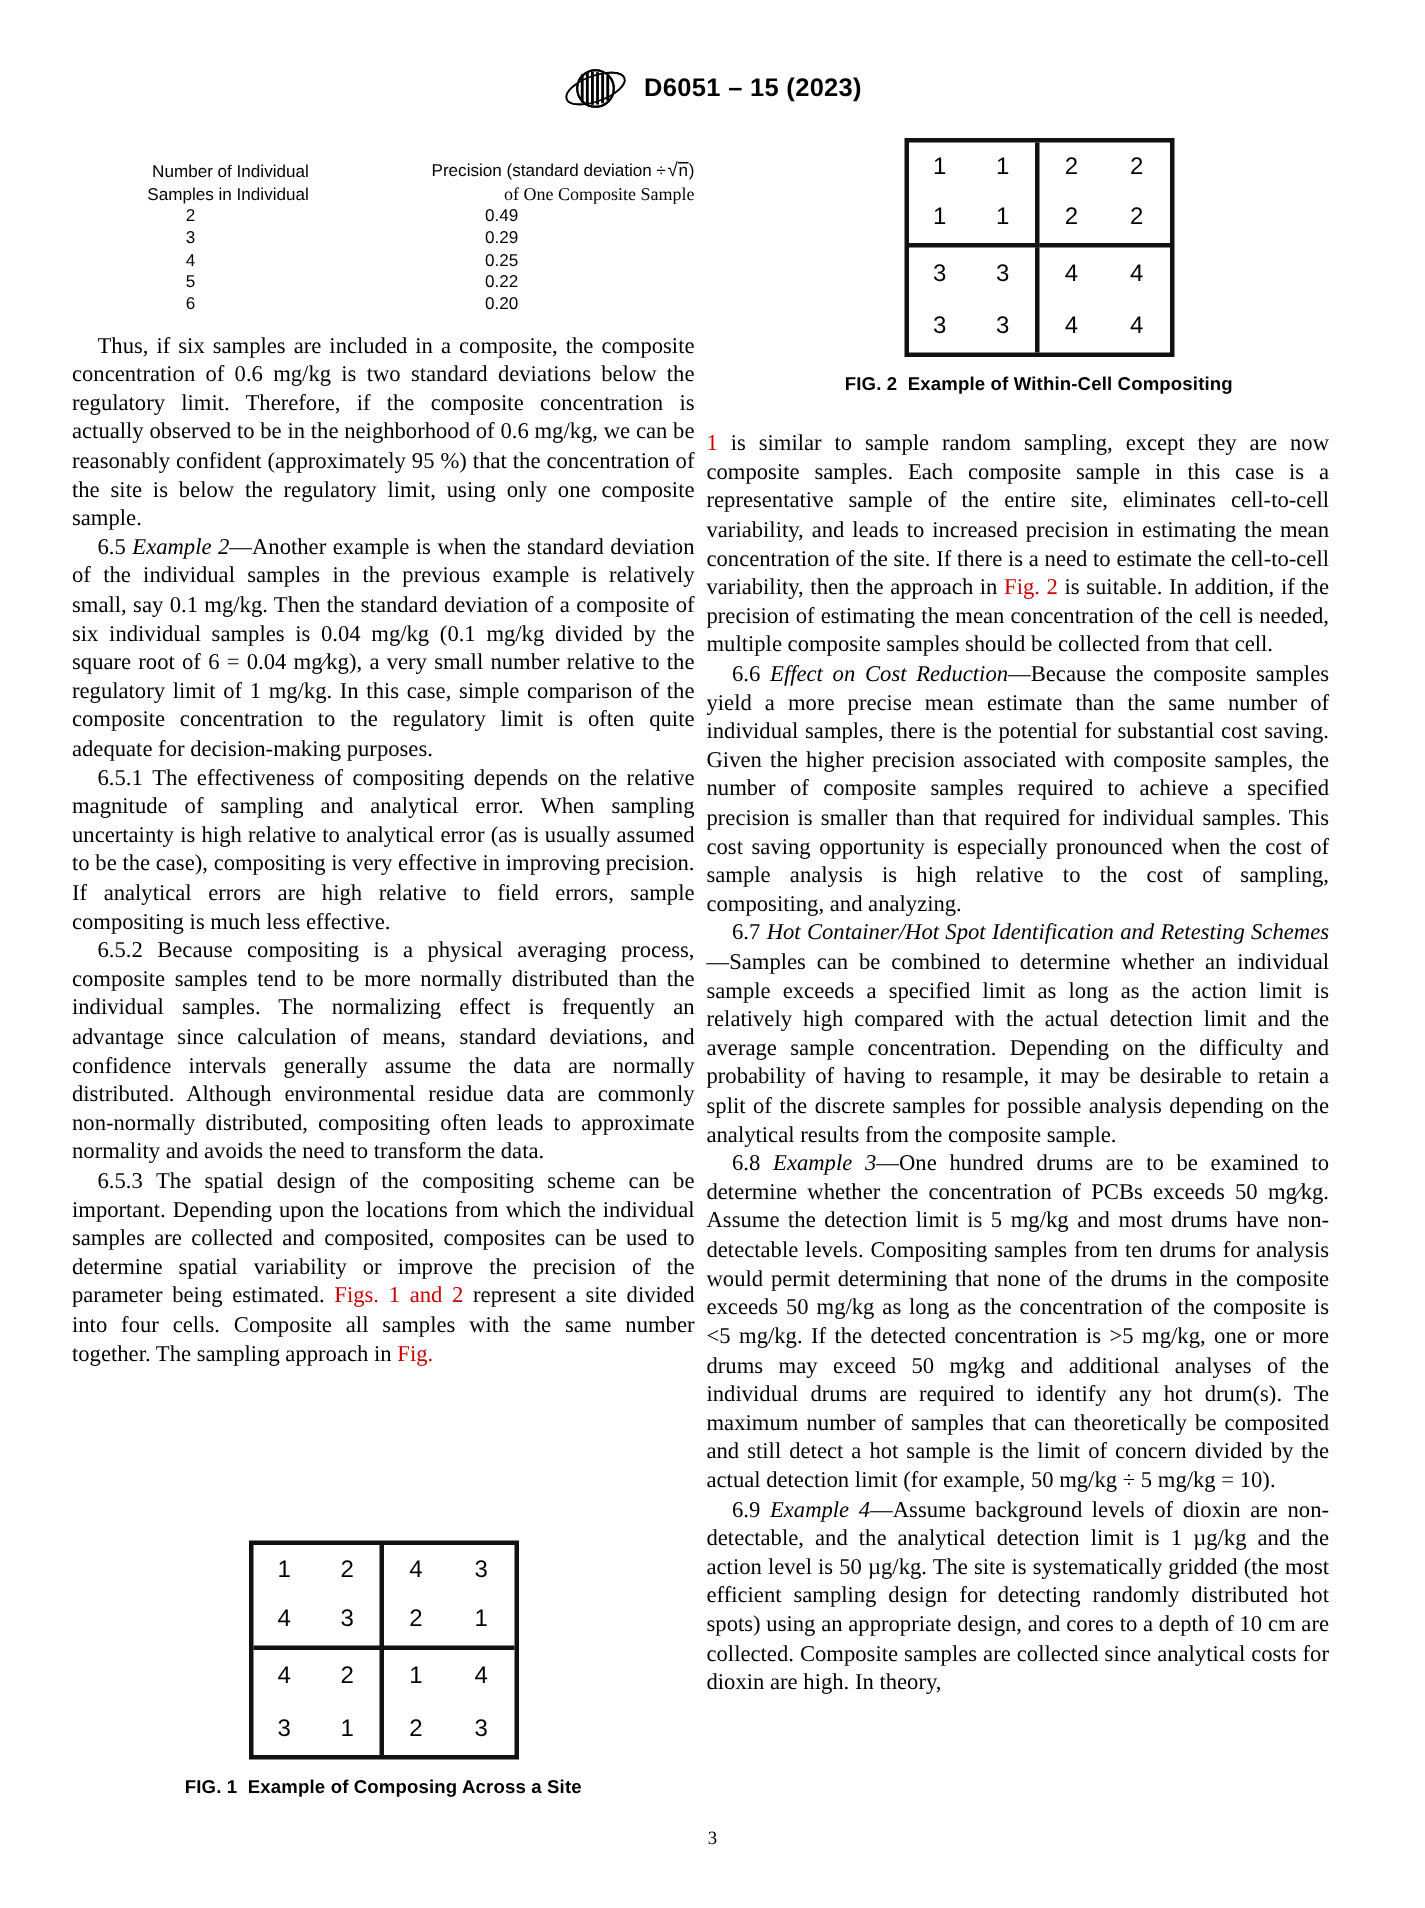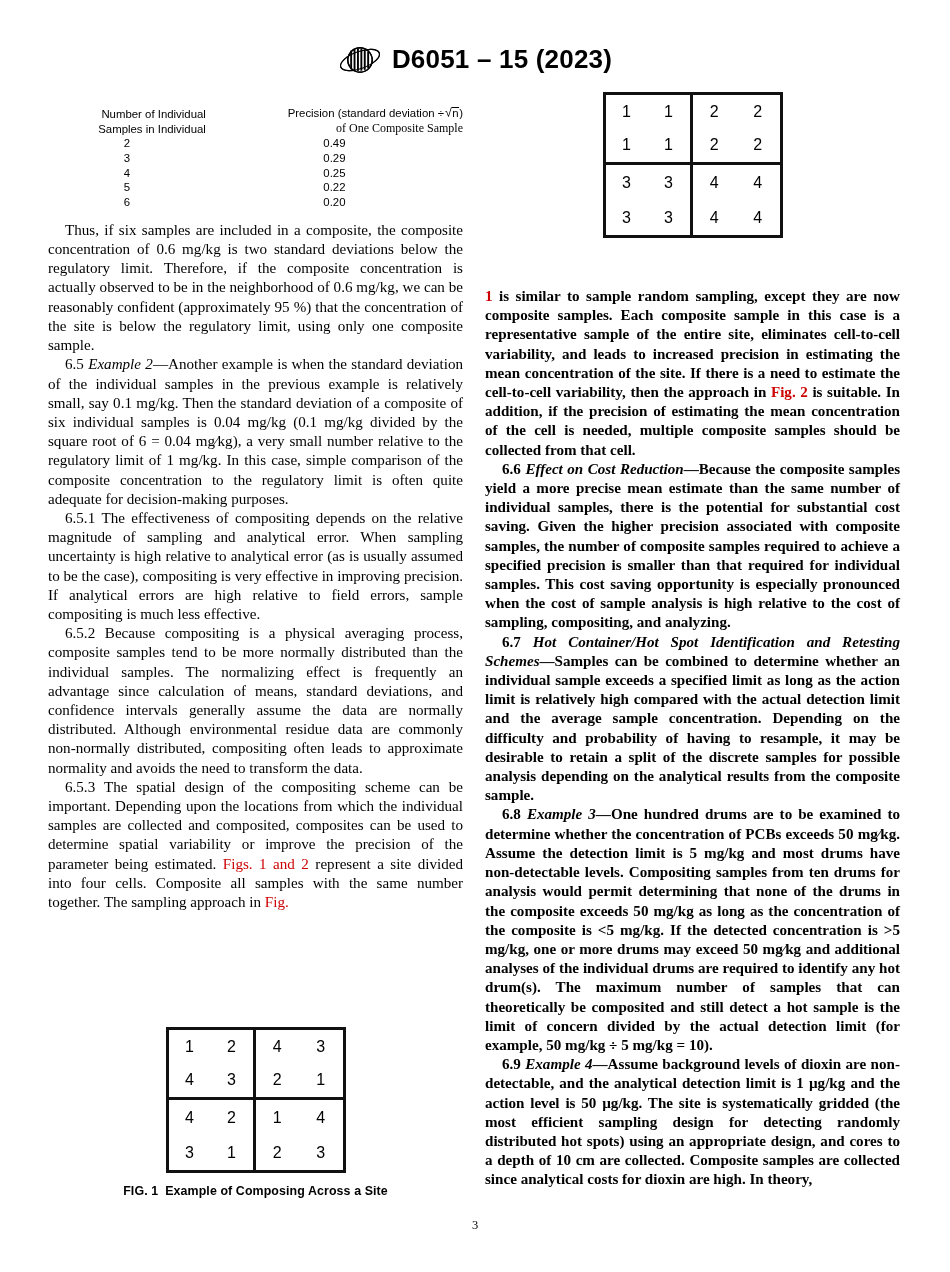--- a/index.html
+++ b/index.html
@@ -32,33 +32,33 @@
     display: inline-block;
     width: 44px;
     height: 30px;
     position: relative;
     flex: 0 0 auto;
   }
   .astm-logo svg { display: block; }
   .designation {
     font-family: "Liberation Sans", sans-serif;
     font-weight: bold;
-    font-size: 26px;
+    font-size: 17px;
     letter-spacing: 0.2px;
     white-space: nowrap;
   }
 
   
   .col {
     position: absolute;
     width: 415px;
     top: 92px;
   }
   .col-left  { left: 48px; }
-  .col-right { left: 485px; font-weight: bold; }
+  .col-right { left: 471px; }
 
   p.body {
     margin: 0;
     font-size: 15.1px;
     line-height: 1.273;
     text-align: justify;
     text-justify: inter-word;
     hyphens: manual;
   }
   p.body.indent { text-indent: 17px; }
@@ -282,20 +282,21 @@
       <div class="fig-cell">3</div>
       <div class="fig-cell">3</div>
     </div>
     <div class="fig-quad">
       <div class="fig-cell">4</div>
       <div class="fig-cell">4</div>
       <div class="fig-cell">4</div>
       <div class="fig-cell">4</div>
     </div>
   </div>
+  <div class="fig-caption"><span>FIG. 2</span><span class="cap-gap"></span><span>Example of Within-Cell Compositing</span></div>
 </div>
 
 <div class="figure" id="figure-1">
   <div class="fig-grid">
     <div class="fig-quad b-right b-bottom">
       <div class="fig-cell">1</div>
       <div class="fig-cell">2</div>
       <div class="fig-cell">4</div>
       <div class="fig-cell">3</div>
     </div>

